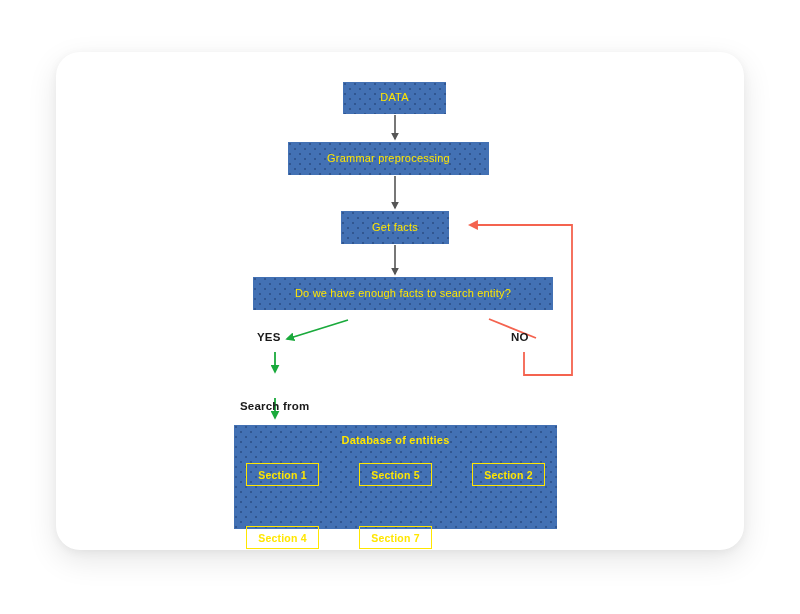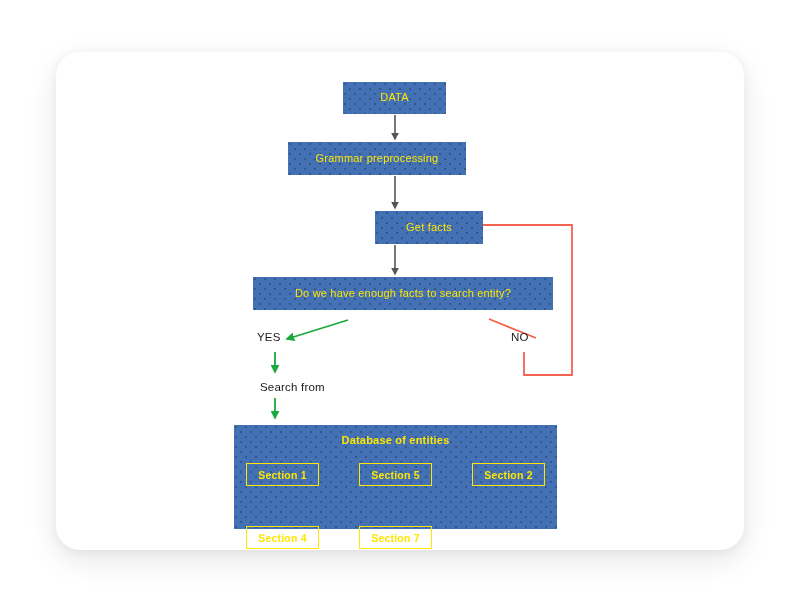--- a/index.html
+++ b/index.html
@@ -62,22 +62,22 @@
     color: #ffe600;
     font-weight: normal;
     font-size: 11px;
     letter-spacing: 0.2px;
     text-align: center;
     line-height: 1.2;
   }
 
   
   #node-data        { left: 343px; top: 82px;  width: 103px; height: 32px; }
-  #node-grammar     { left: 288px; top: 142px; width: 178px; height: 33px; }
-  #node-getfacts    { left: 341px; top: 211px; width: 108px; height: 33px; margin-left: 34px; }
+  #node-grammar     { left: 288px; top: 142px; width: 201px; height: 33px; }
+  #node-getfacts    { left: 341px; top: 211px; width: 108px; height: 33px; }
   #node-decision    { left: 253px; top: 277px; width: 300px; height: 33px; }
 
   
   #node-database {
     left: 234px;
     top: 425px;
     width: 323px;
     height: 104px;
     display: block;
     padding: 0;
@@ -113,28 +113,28 @@
     color: #ffe600;
     font-weight: bold;
     font-size: 10.5px;
     letter-spacing: 0.2px;
   }
 
   
   .plain-label {
     position: absolute;
     color: #1a1a1a;
-    font-weight: normal;
+    font-weight: bold;
     font-size: 11.5px;
     letter-spacing: 0.2px;
     white-space: nowrap;
   }
   #label-yes        { left: 257px; top: 331px; }
   #label-no         { left: 511px; top: 331px; }
-  #label-searchfrom { left: 240px; top: 381px; margin-left: 20px; }
+  #label-searchfrom { left: 240px; top: 400px; }
 
   
   #connectors {
     position: absolute;
     left: 0;
     top: 0;
     width: 800px;
     height: 614px;
     pointer-events: none;
   }

